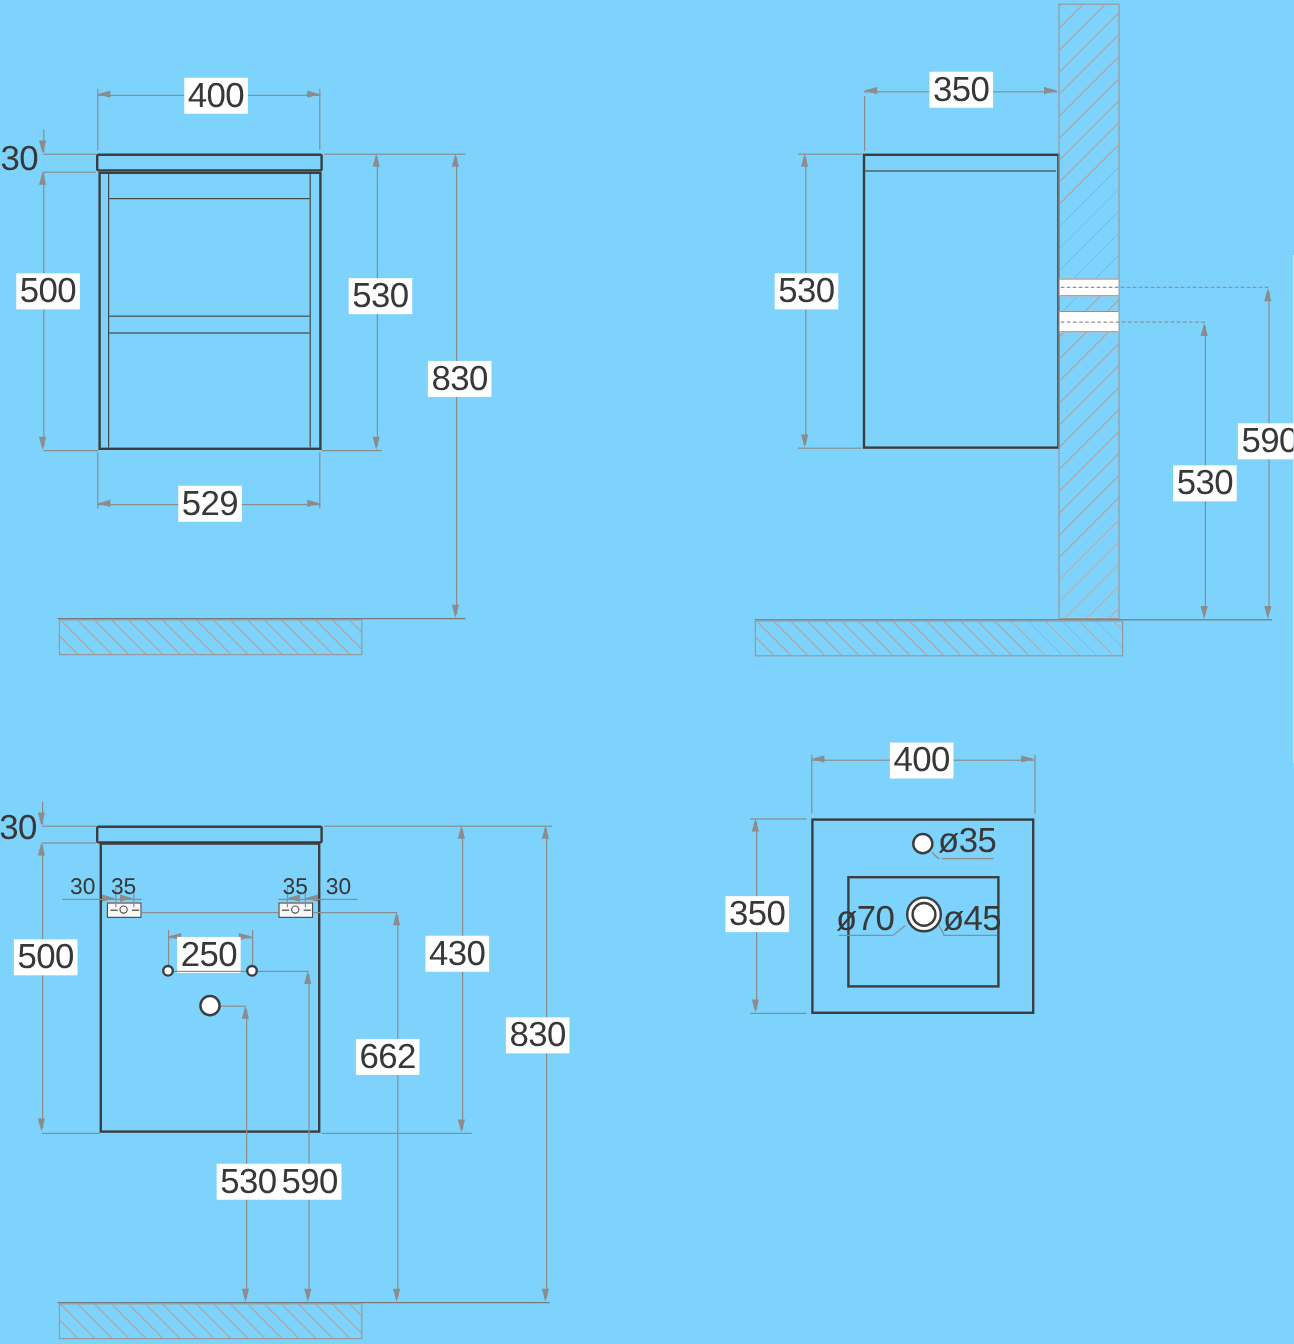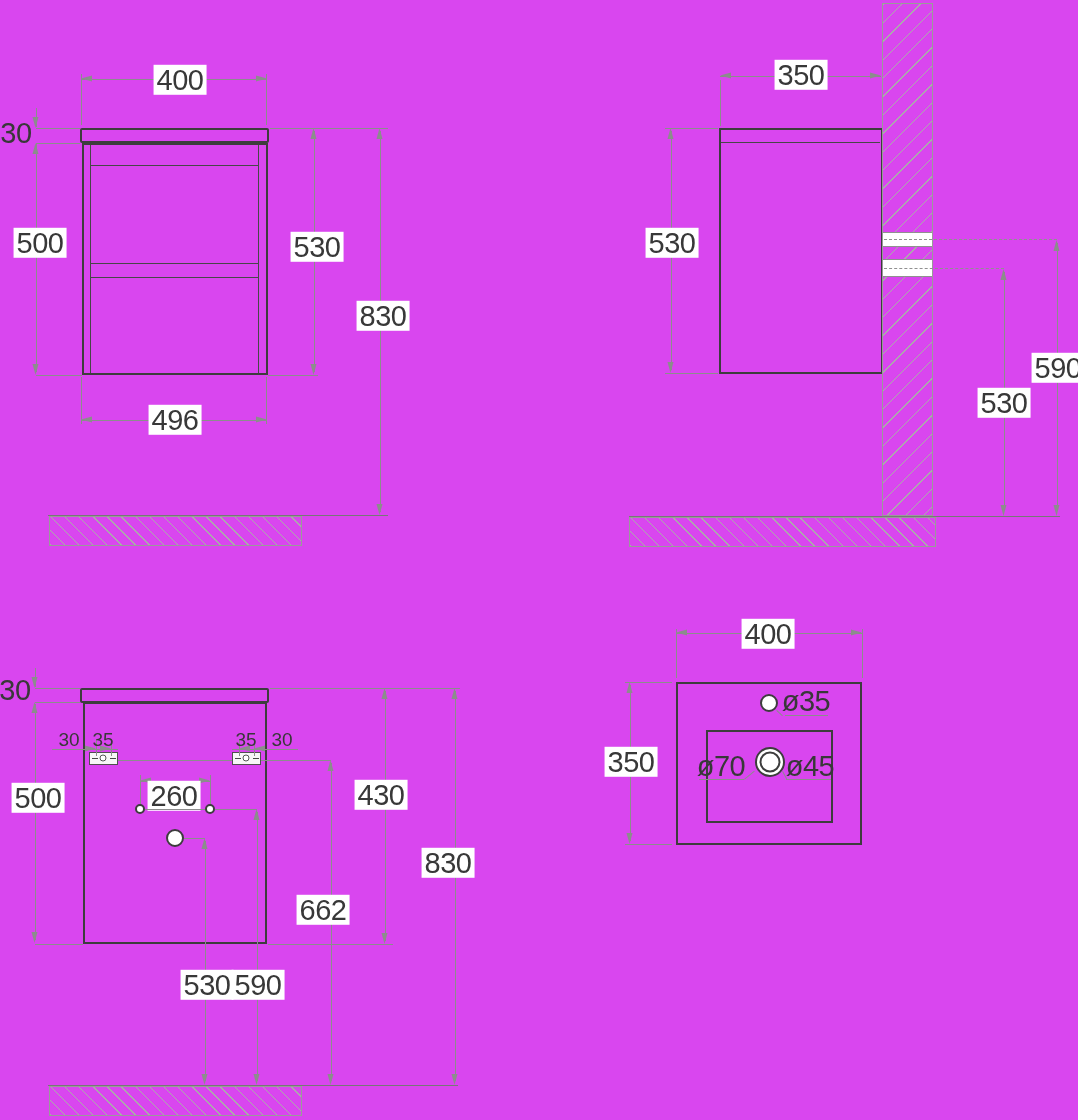--- a/index.html
+++ b/index.html
@@ -1,17 +1,17 @@
 <!DOCTYPE html>
 <html><head>
 <meta charset="utf-8">
 <style>
   *{margin:0;padding:0;box-sizing:border-box}
   html,body{background:#fff}
-  .canvas{position:relative;width:1078px;height:1120px;background:#d946ef;overflow:hidden;
+  .canvas{position:relative;width:1078px;height:1120px;background:#7dd3fc;overflow:hidden;
           font-family:"Liberation Sans",sans-serif}
   .view{position:absolute;inset:0}
   
   .v{position:absolute;width:1px;background:#8c8c8c}
   .h{position:absolute;height:1px;background:#8c8c8c}
   
   .v1{position:absolute;width:1px;background:#474747}
   .h1{position:absolute;height:1px;background:#474747}
   .hfloor{position:absolute;height:1px;background:#777}
   .hdash{position:absolute;height:0;border-top:1px dashed #909090}
@@ -76,21 +76,21 @@
     <i class="v" style="left:380px;top:131px;height:381px"></i>
     <i class="au" style="left:380px;top:128px"></i>
     <i class="ad" style="left:380px;top:515px"></i>
     <div class="lbl" style="left:383px;top:316px">830</div>
 
     <i class="v" style="left:81px;top:377px;height:47px"></i>
     <i class="v" style="left:266px;top:377px;height:47px"></i>
     <i class="h" style="left:81px;top:420px;width:186px"></i>
     <i class="al" style="left:81px;top:420px"></i>
     <i class="ar2" style="left:267px;top:420px"></i>
-    <div class="lbl" style="left:175px;top:420px">496</div>
+    <div class="lbl" style="left:175px;top:420px">529</div>
 
     <i class="hfloor" style="left:48px;top:515px;width:340px"></i>
     <div class="hatch-floor" style="left:49px;top:516px;width:253px;height:30px"></div>
   </div>
 
   <div class="view">
     <div class="rect" style="left:719px;top:128px;width:164px;height:246px"></div>
     <i class="h1" style="left:721px;top:142px;width:159px"></i>
     <div class="hatch-wall" style="left:882px;top:3px;width:51px;height:513px"></div>
     <div class="band" style="left:883px;top:232px;width:49px;height:15px"></div>
@@ -164,41 +164,41 @@
     <i class="v" style="left:35px;top:704px;height:236px"></i>
     <i class="ad" style="left:35px;top:943px"></i>
     <i class="h" style="left:35px;top:944px;width:48px"></i>
     <div class="lbl" style="left:38px;top:798px">500</div>
 
     <i class="v" style="left:140px;top:775px;height:30px"></i>
     <i class="v" style="left:210px;top:775px;height:30px"></i>
     <i class="h" style="left:140px;top:781px;width:70px"></i>
     <i class="al" style="left:140px;top:781px"></i>
     <i class="ar2" style="left:210px;top:781px"></i>
-    <div class="lbl" style="left:174px;top:796px">260</div>
+    <div class="lbl" style="left:174px;top:796px">250</div>
     <i class="h" style="left:144px;top:809px;width:113px"></i>
     <div class="circ" style="left:140px;top:809px;width:10px;height:10px"></div>
     <div class="circ" style="left:210px;top:809px;width:10px;height:10px"></div>
     <i class="h" style="left:183px;top:838px;width:22px"></i>
     <div class="circ" style="left:175px;top:838px;width:18px;height:18px"></div>
 
     <i class="v" style="left:205px;top:841px;height:240px"></i>
     <i class="au" style="left:205px;top:838px"></i>
     <i class="ad" style="left:205px;top:1085px"></i>
     <div class="lbl" style="left:207px;top:985px">530</div>
 
     <i class="v" style="left:257px;top:812px;height:269px"></i>
     <i class="au" style="left:257px;top:809px"></i>
     <i class="ad" style="left:257px;top:1085px"></i>
     <div class="lbl" style="left:258px;top:985px">590</div>
 
     <i class="v" style="left:331px;top:763px;height:318px"></i>
     <i class="au" style="left:331px;top:760px"></i>
     <i class="ad" style="left:331px;top:1085px"></i>
-    <div class="lbl" style="left:323px;top:910px">662</div>
+    <div class="lbl" style="left:323px;top:881px">662</div>
 
     <i class="v" style="left:385px;top:691px;height:250px"></i>
     <i class="au" style="left:385px;top:688px"></i>
     <i class="ad" style="left:385px;top:944px"></i>
     <div class="lbl" style="left:381px;top:795px">430</div>
 
     <i class="v" style="left:455px;top:691px;height:390px"></i>
     <i class="au" style="left:455px;top:688px"></i>
     <i class="ad" style="left:455px;top:1085px"></i>
     <div class="lbl" style="left:448px;top:863px">830</div>

